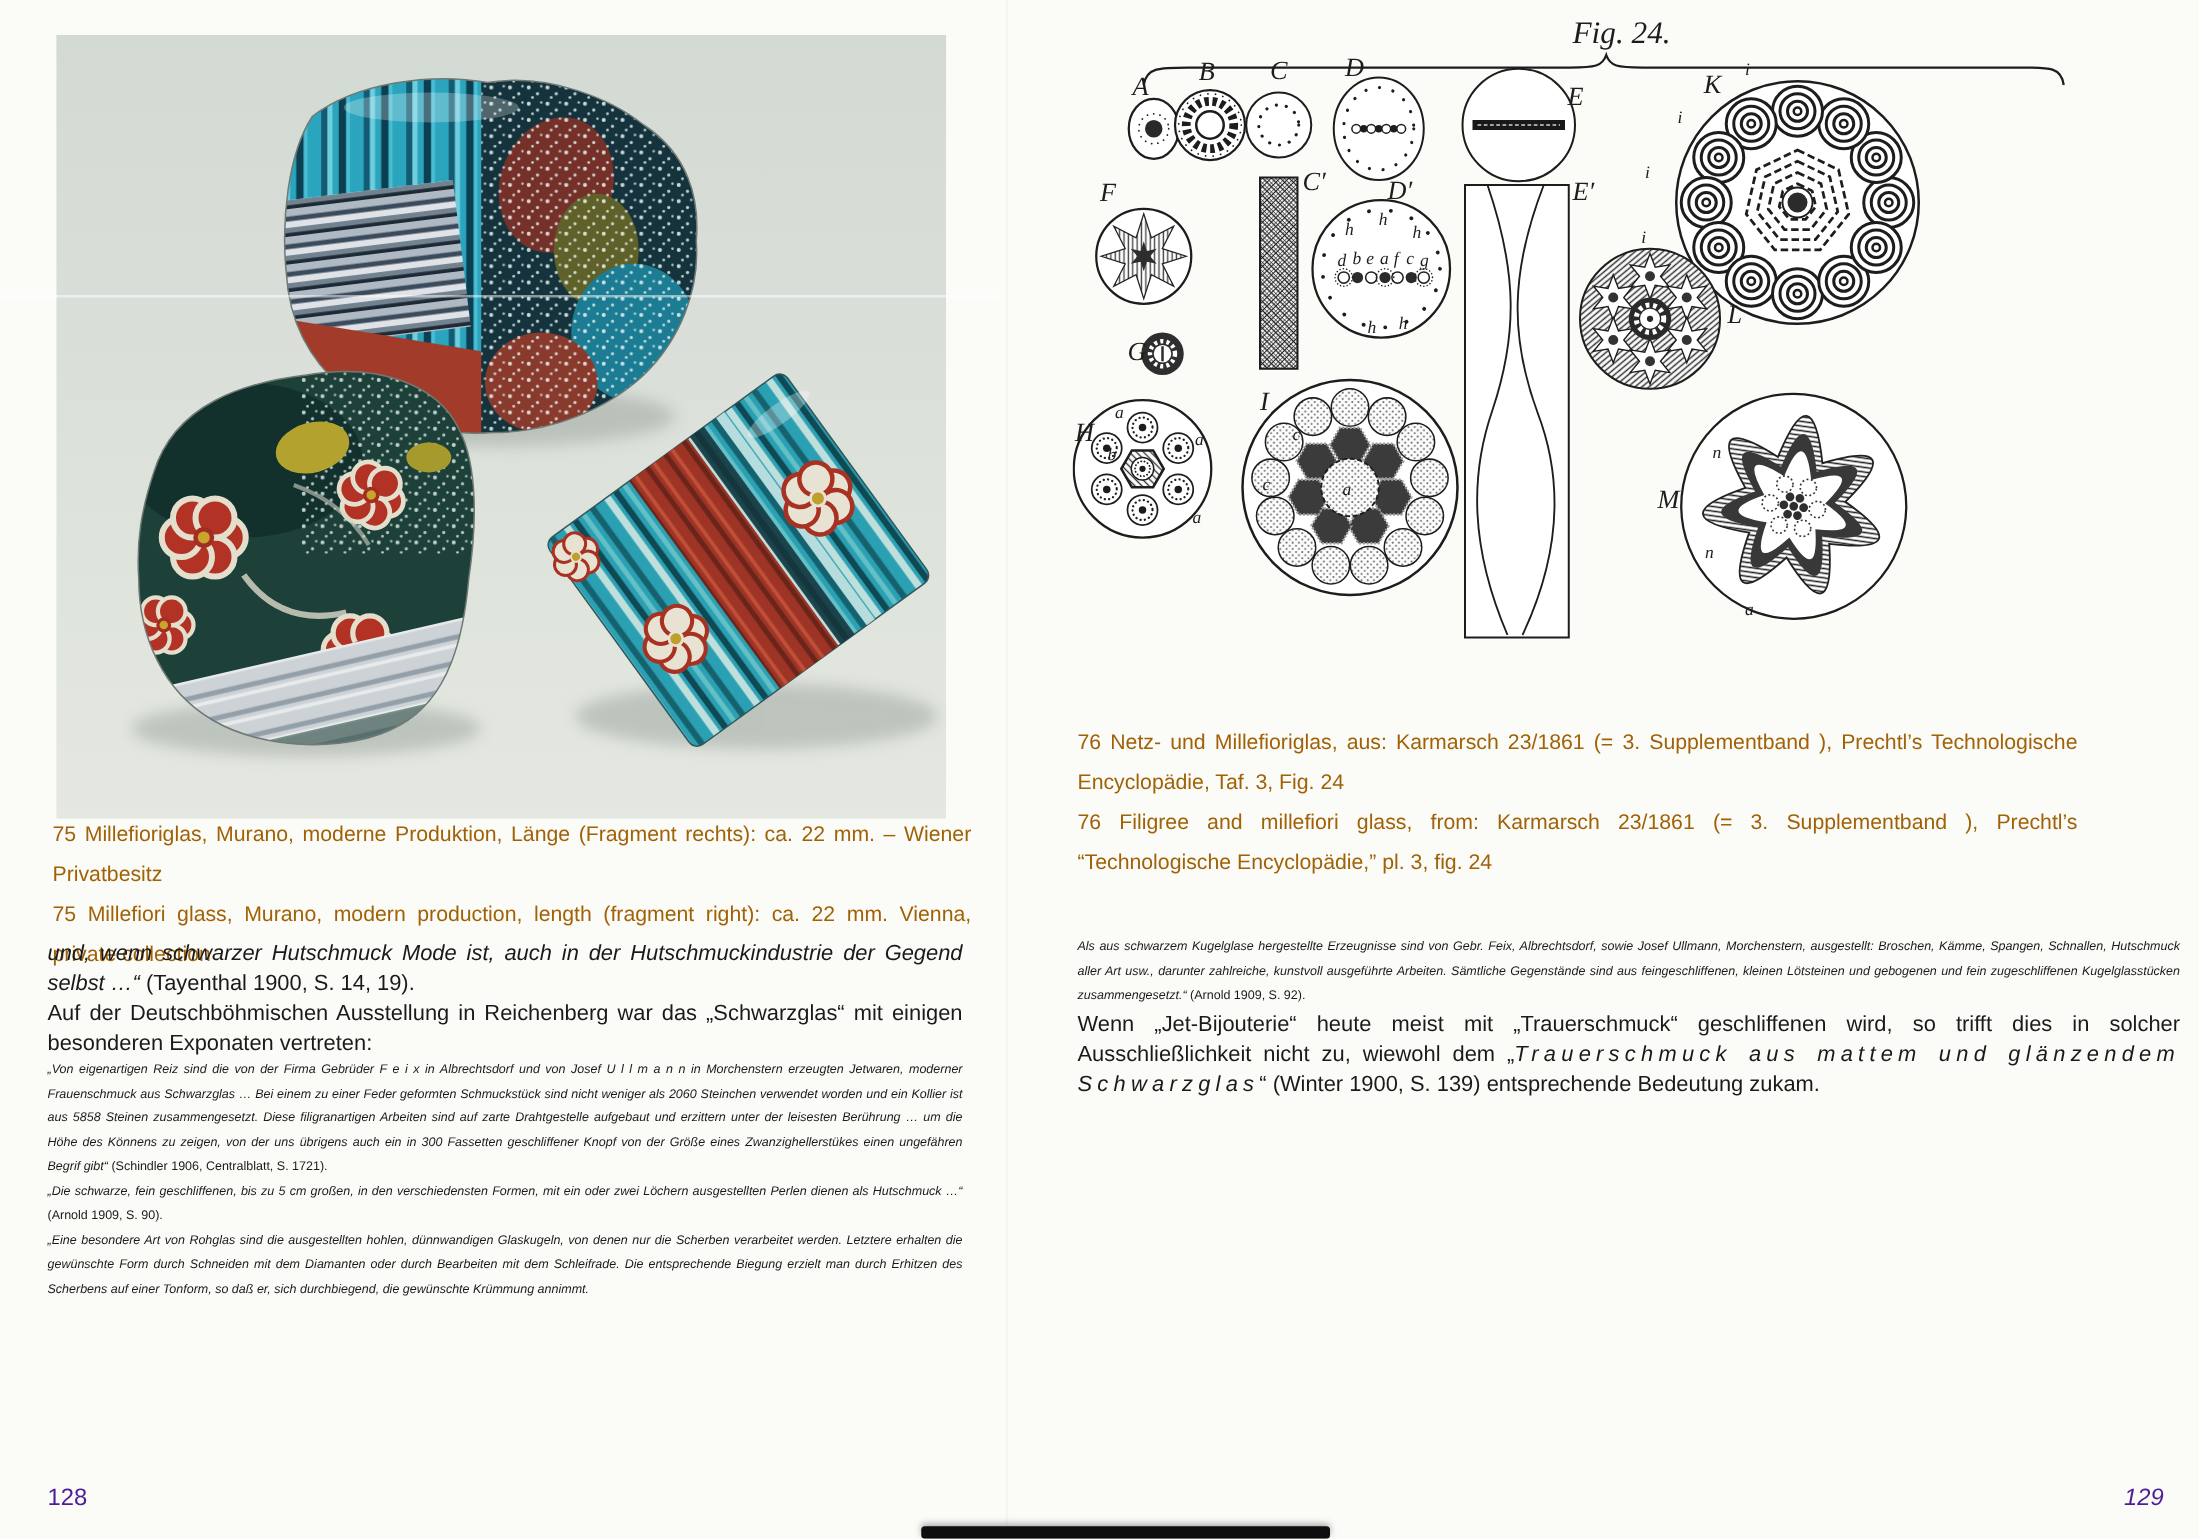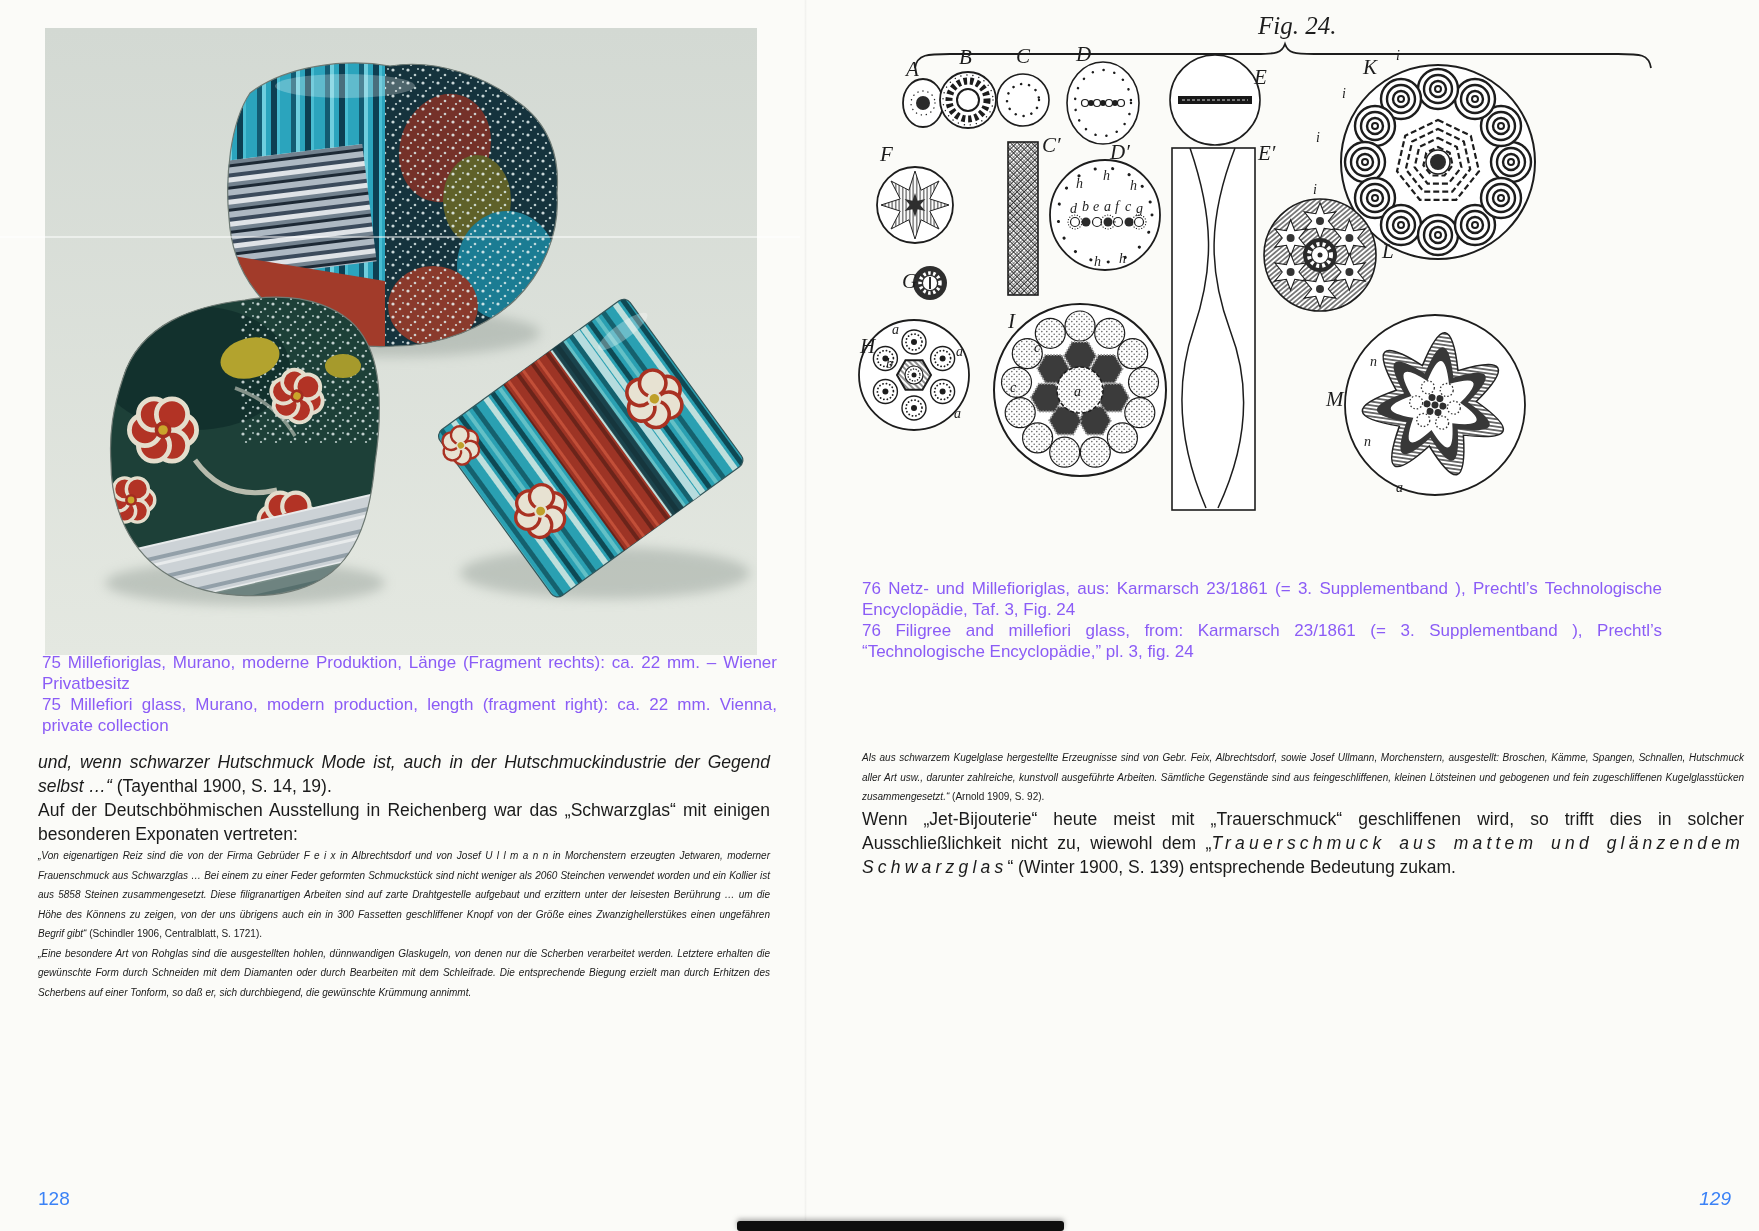--- a/index.html
+++ b/index.html
@@ -2,34 +2,34 @@
 <html><head>
 <meta charset="utf-8">
 <style>
   html,body{margin:0;padding:0;}
   body{
     width:1759px;height:1231px;position:relative;overflow:hidden;
     background:#fbfbf8;color:#1a1a1a;
     font-family:"Liberation Sans", sans-serif;
   }
   .photo-wrap{position:absolute;left:45px;top:28px;width:712px;height:627px;}
-  .caption{position:absolute;font-size:17px;line-height:21px;color:#8b5cf6;}
+  .caption{position:absolute;font-size:17px;line-height:32px;color:#a16207;}
   .caption p{margin:0;text-align:justify;}
   .cap-left{left:42px;top:652px;width:735px;}
   .cap-right{left:862px;top:578px;width:800px;}
   .body-text{position:absolute;}
   .body-text p{margin:0;text-align:justify;}
   .body-left{left:38px;top:750px;width:732px;}
   .body-right{left:862px;top:748px;width:882px;}
   .reg{font-size:17.5px;line-height:24px;}
   .quote{font-size:10px;line-height:19.5px;font-style:italic;}
   .it{font-style:italic;}
   .rm{font-style:normal;}
   .spaced{letter-spacing:0.24em;}
-  .pageno{position:absolute;top:1188px;font-size:19px;color:#3b82f6;}
+  .pageno{position:absolute;top:1188px;font-size:19px;color:#4c1d95;}
   #pn-left{left:38px;}
   #pn-right{right:28px;font-style:italic;}
   .fig{position:absolute;left:858px;top:8px;width:884px;height:570px;}
   .fig text{font-family:"Liberation Serif", serif;font-style:italic;fill:#1d1d1d;}
   .lbl{font-size:21px;}
   .sl{font-size:14px;}
   .scanline{position:absolute;left:0;top:236px;width:800px;height:2px;background:rgba(255,255,255,.5);pointer-events:none;}
   .seam{position:absolute;left:804px;top:0;width:3px;height:1231px;background:linear-gradient(90deg,rgba(0,0,0,0),rgba(0,0,0,0.035),rgba(0,0,0,0));}
   .artifact-bar{position:absolute;left:737px;top:1221px;width:327px;height:10px;background:#0e0e0e;border-radius:3px;box-shadow:0 -2px 5px rgba(90,90,90,.5);}
 </style>
@@ -173,20 +173,21 @@
 
 <div class="caption cap-left">
   <p>75  Millefioriglas, Murano, moderne Produktion, Länge (Fragment rechts): ca. 22 mm. – Wiener Privatbesitz</p>
   <p>75  Millefiori glass, Murano, modern production, length (fragment right): ca. 22 mm. Vienna, private collection</p>
 </div>
 
 <div class="body-text body-left">
   <p class="reg"><span class="it">und, wenn schwarzer Hutschmuck Mode ist, auch in der Hutschmuckindustrie der Gegend selbst …“ </span><span class="rm">(Tayenthal 1900, S. 14, 19).</span></p>
   <p class="reg">Auf der Deutschböhmischen Ausstellung in Reichenberg war das „Schwarzglas“ mit einigen besonderen Exponaten vertreten:</p>
   <p class="quote"><span>„Von eigenartigen Reiz sind die von der Firma Gebrüder F e i x  in Albrechtsdorf und von Josef U l l m a n n  in Morchenstern erzeugten Jetwaren, moderner Frauenschmuck aus Schwarzglas … Bei einem zu einer Feder geformten Schmuckstück sind nicht weniger als 2060 Steinchen verwendet worden und ein Kollier ist aus 5858 Steinen zusammengesetzt. Diese filigranartigen Arbeiten sind auf zarte Drahtgestelle aufgebaut und erzittern unter der leisesten Berührung … um die Höhe des Könnens zu zeigen, von der uns übrigens auch ein in 300 Fassetten geschliffener Knopf von der Größe eines Zwanzighellerstükes einen ungefähren Begrif gibt“ </span><span class="rm">(Schindler 1906, Centralblatt, S. 1721).</span></p>
+  <p class="quote"><span>„Die schwarze, fein geschliffenen, bis zu 5 cm großen, in den verschiedensten Formen, mit ein oder zwei Löchern ausgestellten Perlen dienen als Hutschmuck …“ </span><span class="rm">(Arnold 1909, S. 90).</span></p>
   <p class="quote">„Eine besondere Art von Rohglas sind die ausgestellten hohlen, dünnwandigen Glaskugeln, von denen nur die Scherben verarbeitet werden. Letztere erhalten die gewünschte Form durch Schneiden mit dem Diamanten oder durch Bearbeiten mit dem Schleifrade. Die entsprechende Biegung erzielt man durch Erhitzen des Scherbens auf einer Tonform, so daß er, sich durchbiegend, die gewünschte Krümmung annimmt.</p>
 </div>
 
 <div class="pageno" id="pn-left">128</div>
 
 <svg class="fig" viewBox="0 0 884 570">
   <defs>
     <pattern id="hatchd" width="4" height="4" patternUnits="userSpaceOnUse" patternTransform="rotate(45)">
       <rect width="4" height="4" fill="#ffffff"></rect>
         <line x1="0" y1="2" x2="4" y2="2" stroke="#333" stroke-width="1.1"></line>

